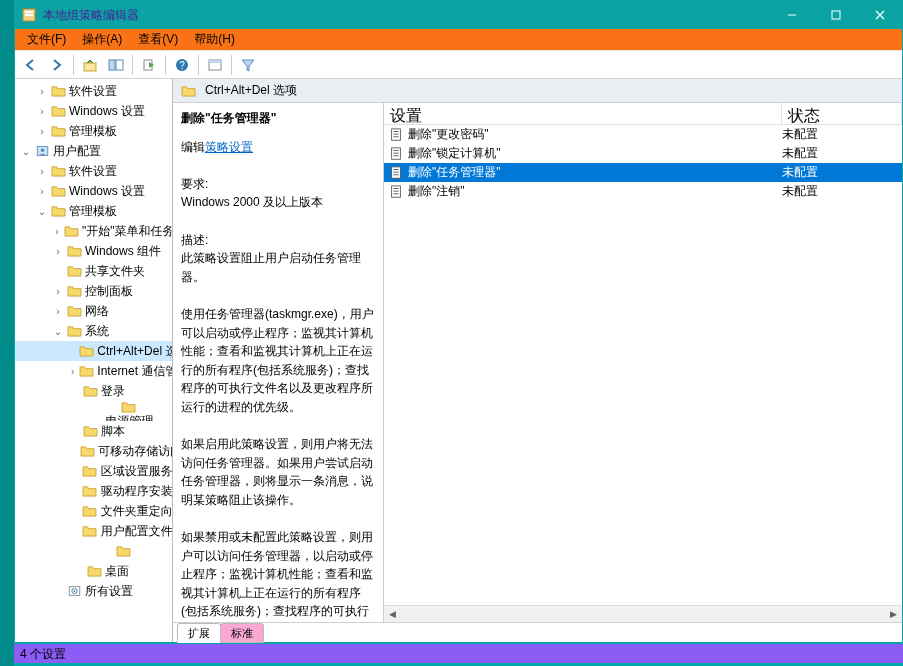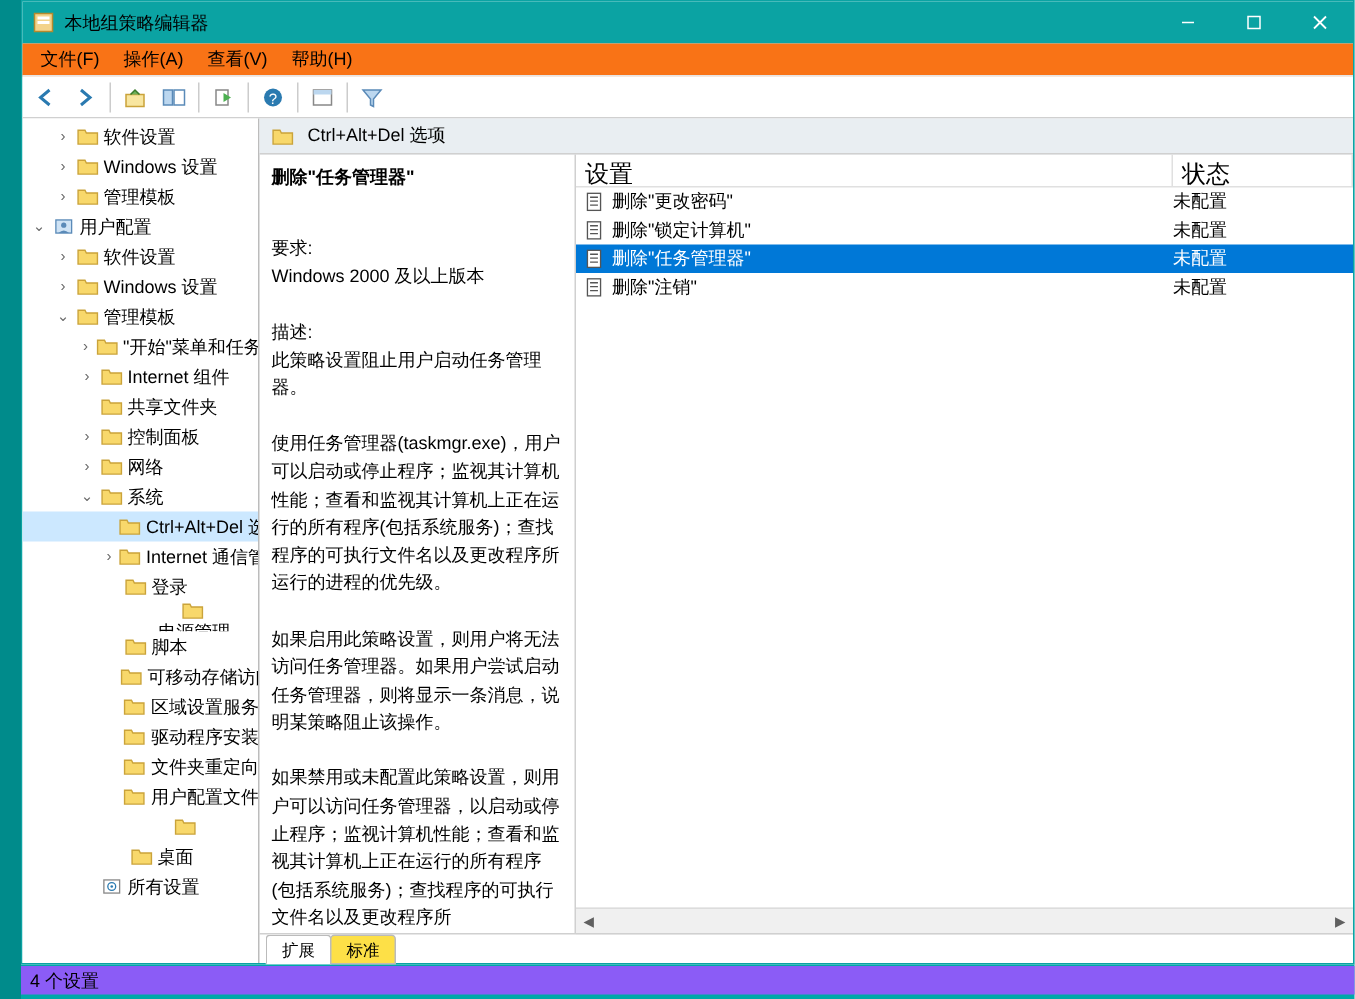--- a/index.html
+++ b/index.html
@@ -1,19 +1,19 @@
 <!DOCTYPE html>
 <html><head>
 <meta charset="utf-8">
 <style>
   * { box-sizing: border-box; font-family: "Microsoft YaHei", "Segoe UI", sans-serif; }
   body { margin:0; background:#00a8a8; width:903px; height:666px; position:relative; overflow:hidden; font-size:12px; }
   .desktop-strip { position:absolute; left:0; top:0; width:14px; height:100%; background:#008b8b; }
   .window { position:absolute; left:14px; top:0; width:889px; height:643px; background:#fff; border:1px solid #0ba3a3; display:flex; flex-direction:column; }
-  .titlebar { height:28px; background:#0ba3a3; color:#000000; display:flex; align-items:center; padding:0 0 0 6px; }
+  .titlebar { height:28px; background:#0ba3a3; color:#4c1d95; display:flex; align-items:center; padding:0 0 0 6px; }
   .titlebar .ticon { width:16px; height:16px; margin-right:6px; }
   .titlebar .title { flex:1; font-size:12px; }
   .winbtn { width:44px; height:28px; display:flex; align-items:center; justify-content:center; color:#fff; }
   .menubar { height:22px; background:#f97316; border-bottom:1px solid #e5e5e5; display:flex; align-items:center; padding-left:4px; }
   .menuitem { padding:2px 8px; font-size:12px; }
   .toolbar { height:28px; background:#fff; border-bottom:1px solid #d0d0d0; display:flex; align-items:center; padding:0 4px; gap:2px;}
   .tbtn { width:24px; height:24px; display:flex; align-items:center; justify-content:center; border:1px solid transparent;}
   .tsep { width:1px; height:20px; background:#ccc; margin:0 2px;}
   .content { flex:1; display:flex; min-height:0; }
   .tree-pane { width:158px; border-right:1px solid #bcbcbc; overflow:hidden; background:#fff; padding-top:2px;}
@@ -38,21 +38,21 @@
   .list-body { flex:1; overflow:hidden; position:relative;}
   .lrow { display:flex; align-items:center; height:19px; font-size:12px; }
   .lrow.sel { background:#0078d7; color:#fff;}
   .lrow .licon { width:16px; height:16px; margin:0 4px 0 4px; display:inline-flex; align-items:center; justify-content:center;}
   .lrow .c1 { flex:1; overflow:hidden; white-space:nowrap;}
   .lrow .c2 { width:120px;}
   .scroll-horiz { height:17px; background:#f0f0f0; border-top:1px solid #dcdcdc; display:flex; align-items:center;}
   .scroll-horiz .arrow { width:17px; height:17px; display:flex; align-items:center; justify-content:center; background:#f0f0f0; color:#606060; font-size:9px;}
   .scroll-horiz .track { flex:1; height:17px; background:#f0f0f0;}
   .tabs { height:20px; display:flex; align-items:flex-end; padding-left:4px; gap:0; border-top:1px solid #d0d0d0;}
-  .tab { font-size:11px; padding:2px 10px 1px; border:1px solid #bbb; border-top-left-radius:3px; border-top-right-radius:3px; background:#fde047; margin-right:-1px; position:relative; top:1px;}
+  .tab { font-size:11px; padding:2px 10px 1px; border:1px solid #bbb; border-top-left-radius:3px; border-top-right-radius:3px; background:#f9a8d4; margin-right:-1px; position:relative; top:1px;}
   .tab.active { background:#fff; border-bottom:1px solid #fff;}
   .statusbar { height:19px; padding:2px 6px; font-size:12px; background:#8b5cf6;}
 </style>
 </head>
 <body>
 
 <div class="desktop-strip"></div>
 
 <div class="window">
   <div class="titlebar">
@@ -219,21 +219,21 @@
             </span>
             <span class="lbl">"开始"菜单和任务栏</span>
           </div>
           <div class="tree-row" style="padding-left: 36px;">
             <span class="exp">›</span>
             <span class="ficon">
               <svg class="folder-svg" viewBox="0 0 16 13">
                 <path d="M1 3 L1 12 L15 12 L15 4 L7 4 L6 2 L1 2 Z" fill="#f8d86b" stroke="#caa33a"></path>
               </svg>
             </span>
-            <span class="lbl">Internet 组件</span>
+            <span class="lbl">Windows 组件</span>
           </div>
           <div class="tree-row" style="padding-left: 36px;">
             <span class="exp"></span>
             <span class="ficon">
               <svg class="folder-svg" viewBox="0 0 16 13">
                 <path d="M1 3 L1 12 L15 12 L15 4 L7 4 L6 2 L1 2 Z" fill="#f8d86b" stroke="#caa33a"></path>
               </svg>
             </span>
             <span class="lbl">共享文件夹</span>
           </div>
@@ -391,20 +391,21 @@
         <span class="ficon">
             <svg class="folder-svg" viewBox="0 0 16 13">
               <path d="M1 3 L1 12 L15 12 L15 4 L7 4 L6 2 L1 2 Z" fill="#f8d86b" stroke="#caa33a"></path>
             </svg>
           </span>
         <span>Ctrl+Alt+Del 选项</span>
       </div>
       <div class="right-body">
         <div class="detail-col">
           <div class="dtitle">删除"任务管理器"</div>
+          <div><span>编辑</span><a href="#">策略设置</a></div>
           <br>
           <div>要求:</div>
           <div>Windows 2000 及以上版本</div>
           <br>
           <div>描述:</div>
           <div>此策略设置阻止用户启动任务管理器。</div>
           <br>
           <div>使用任务管理器(taskmgr.exe)，用户可以启动或停止程序；监视其计算机性能；查看和监视其计算机上正在运行的所有程序(包括系统服务)；查找程序的可执行文件名以及更改程序所运行的进程的优先级。</div>
           <br>
           <div>如果启用此策略设置，则用户将无法访问任务管理器。如果用户尝试启动任务管理器，则将显示一条消息，说明某策略阻止该操作。</div>

